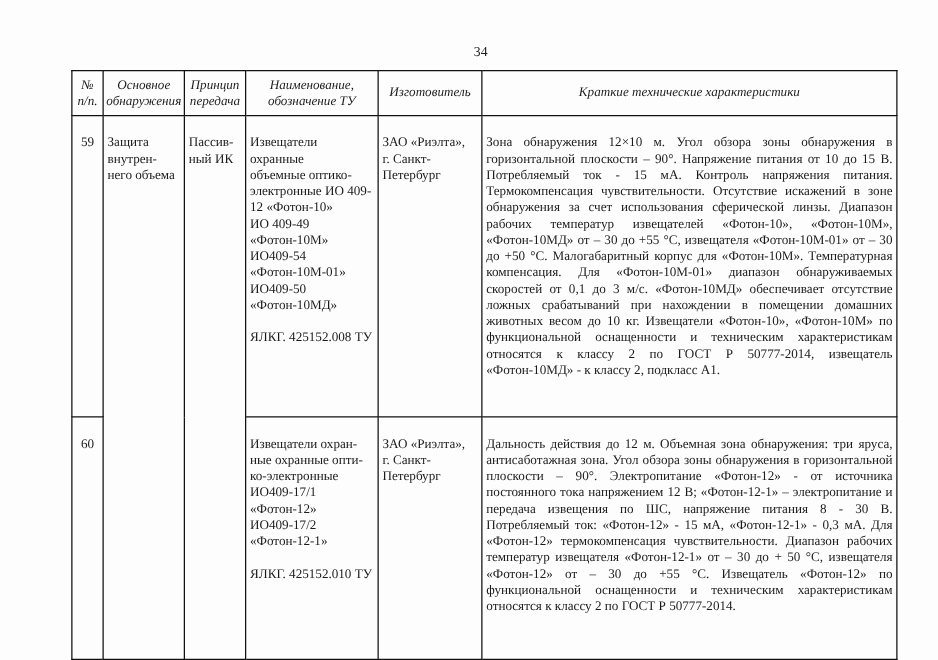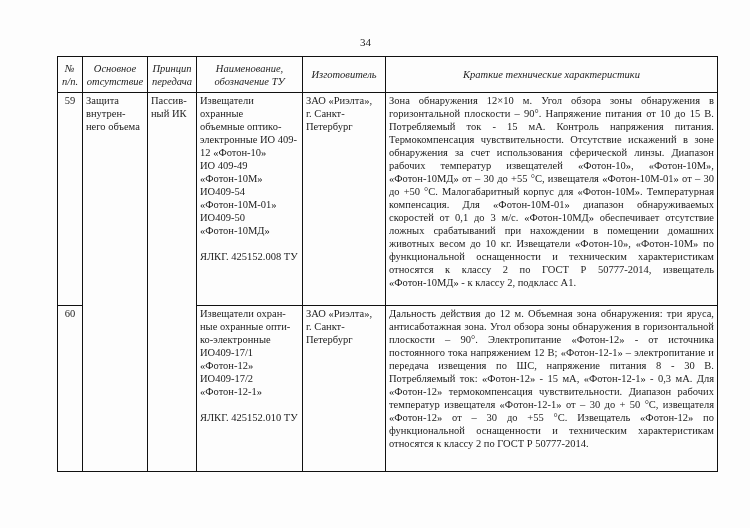--- a/index.html
+++ b/index.html
@@ -4,30 +4,30 @@
 <style>
   html,body{margin:0;padding:0;}
   body{
     width:750px;height:528px;position:relative;
     background:#fdfdfd;color:#1c1c1c;
     font-family:"Liberation Serif","DejaVu Serif",serif;
     overflow:hidden;
   }
   .page-number{
     position:absolute;top:36px;left:360px;width:30px;
-    text-align:left;font-size:11px;
+    text-align:right;font-size:11px;
   }
   table.spec{
     position:absolute;left:57px;top:56px;width:660px;
     border-collapse:collapse;table-layout:fixed;
   }
   table.spec th,table.spec td{
     border:1px solid #111;
     vertical-align:top;
-    padding:1px 3px;
+    padding:15px 3px;
     font-size:10.5px;line-height:13px;
     overflow:hidden;
   }
   table.spec th{
     font-style:italic;font-weight:normal;
     text-align:center;vertical-align:middle;
     padding:2px 1px;height:31px;
   }
   td.num{text-align:center;}
   td.chars{
@@ -56,21 +56,21 @@
     <col style="width:332px">
   </colgroup>
   <thead>
     <tr>
       <th class="lines">
           <div><span>№</span></div>
           <div><span>п/п.</span></div>
         </th>
       <th class="lines">
           <div><span>Основное</span></div>
-          <div><span>отсутствие</span></div>
+          <div><span>обнаружения</span></div>
         </th>
       <th class="lines">
           <div><span>Принцип</span></div>
           <div><span>передача</span></div>
         </th>
       <th class="lines">
           <div><span>Наименование,</span></div>
           <div><span>обозначение ТУ</span></div>
         </th>
       <th class="lines">

